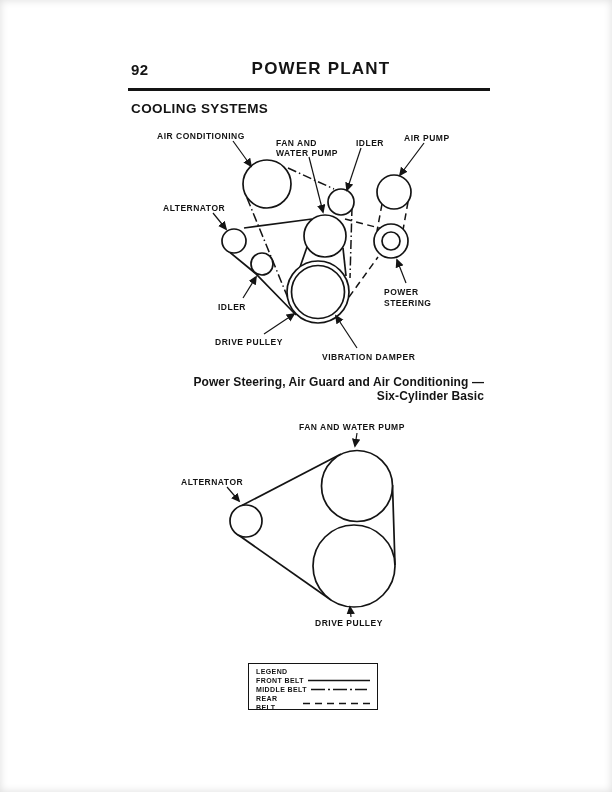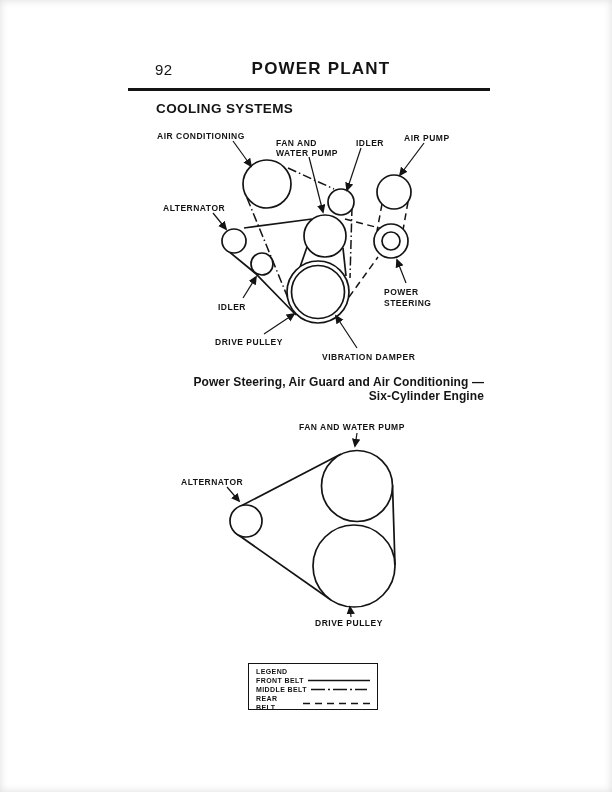--- a/index.html
+++ b/index.html
@@ -2,24 +2,24 @@
 <html><head>
 <meta charset="utf-8">
 <style>
   html,body{margin:0;padding:0;background:#e9e8e4;}
   .page{
     position:relative;width:612px;height:792px;background:#ffffff;
     overflow:hidden;font-family:"Liberation Sans", sans-serif;color:#141414;
     box-shadow:inset 0 0 8px rgba(0,0,0,.14);
   }
   .abs{position:absolute;}
-  .pageno{left:131px;top:61px;font-size:15px;font-weight:normal;letter-spacing:.5px;margin-left:24px;}
+  .pageno{left:131px;top:61px;font-size:15px;font-weight:bold;letter-spacing:.5px;}
   .htitle{left:140px;top:59px;width:362px;text-align:center;font-size:17px;font-weight:bold;letter-spacing:1.2px;}
   .hrule{left:128px;top:88px;width:362px;height:3px;background:#141414;}
-  .section{left:131px;top:101px;font-size:13.5px;font-weight:bold;letter-spacing:.4px;margin-left:25px;}
+  .section{left:131px;top:101px;font-size:13.5px;font-weight:bold;letter-spacing:.4px;}
   .caption{left:128px;width:356px;text-align:right;font-size:12px;font-weight:bold;line-height:13.5px;letter-spacing:.1px;}
   .cap1{top:376px;}
   .cap2{top:637px;}
   svg.diagram{left:0;top:0;width:612px;height:792px;}
   .lbl{font-family:"Liberation Sans", sans-serif;font-weight:bold;font-size:8.5px;letter-spacing:.5px;fill:#141414;}
   .pulley{fill:#ffffff;stroke:#141414;stroke-width:1.7;}
   .belt{fill:none;stroke:#141414;}
   .belt.front{stroke-width:1.7;}
   .belt.middle{stroke-width:1.5;stroke-dasharray:9 3 1.5 3;}
   .belt.rear{stroke-width:1.5;stroke-dasharray:7 4.5;}
@@ -123,21 +123,21 @@
       <line class="larrow" x1="351" y1="617" x2="350" y2="607" marker-end="url(#ah)"></line>
 
       <text class="lbl" x="299" y="430">FAN AND WATER PUMP</text>
       <text class="lbl" x="181" y="485">ALTERNATOR</text>
       <text class="lbl" x="315" y="626">DRIVE PULLEY</text>
     </g>
   </svg>
 
   <div class="abs caption cap1">
     <div>Power Steering, Air Guard and Air Conditioning —</div>
-    <div>Six-Cylinder Engine</div>
+    <div>Six-Cylinder Basic</div>
   </div>
 
 
   <div class="abs legend">
     <div class="row">LEGEND</div>
     <div class="row">
       <span>FRONT BELT</span>
       <svg width="62" height="5">
           <line class="legline" x1="0" y1="2.5" x2="62" y2="2.5"></line>
         </svg>

